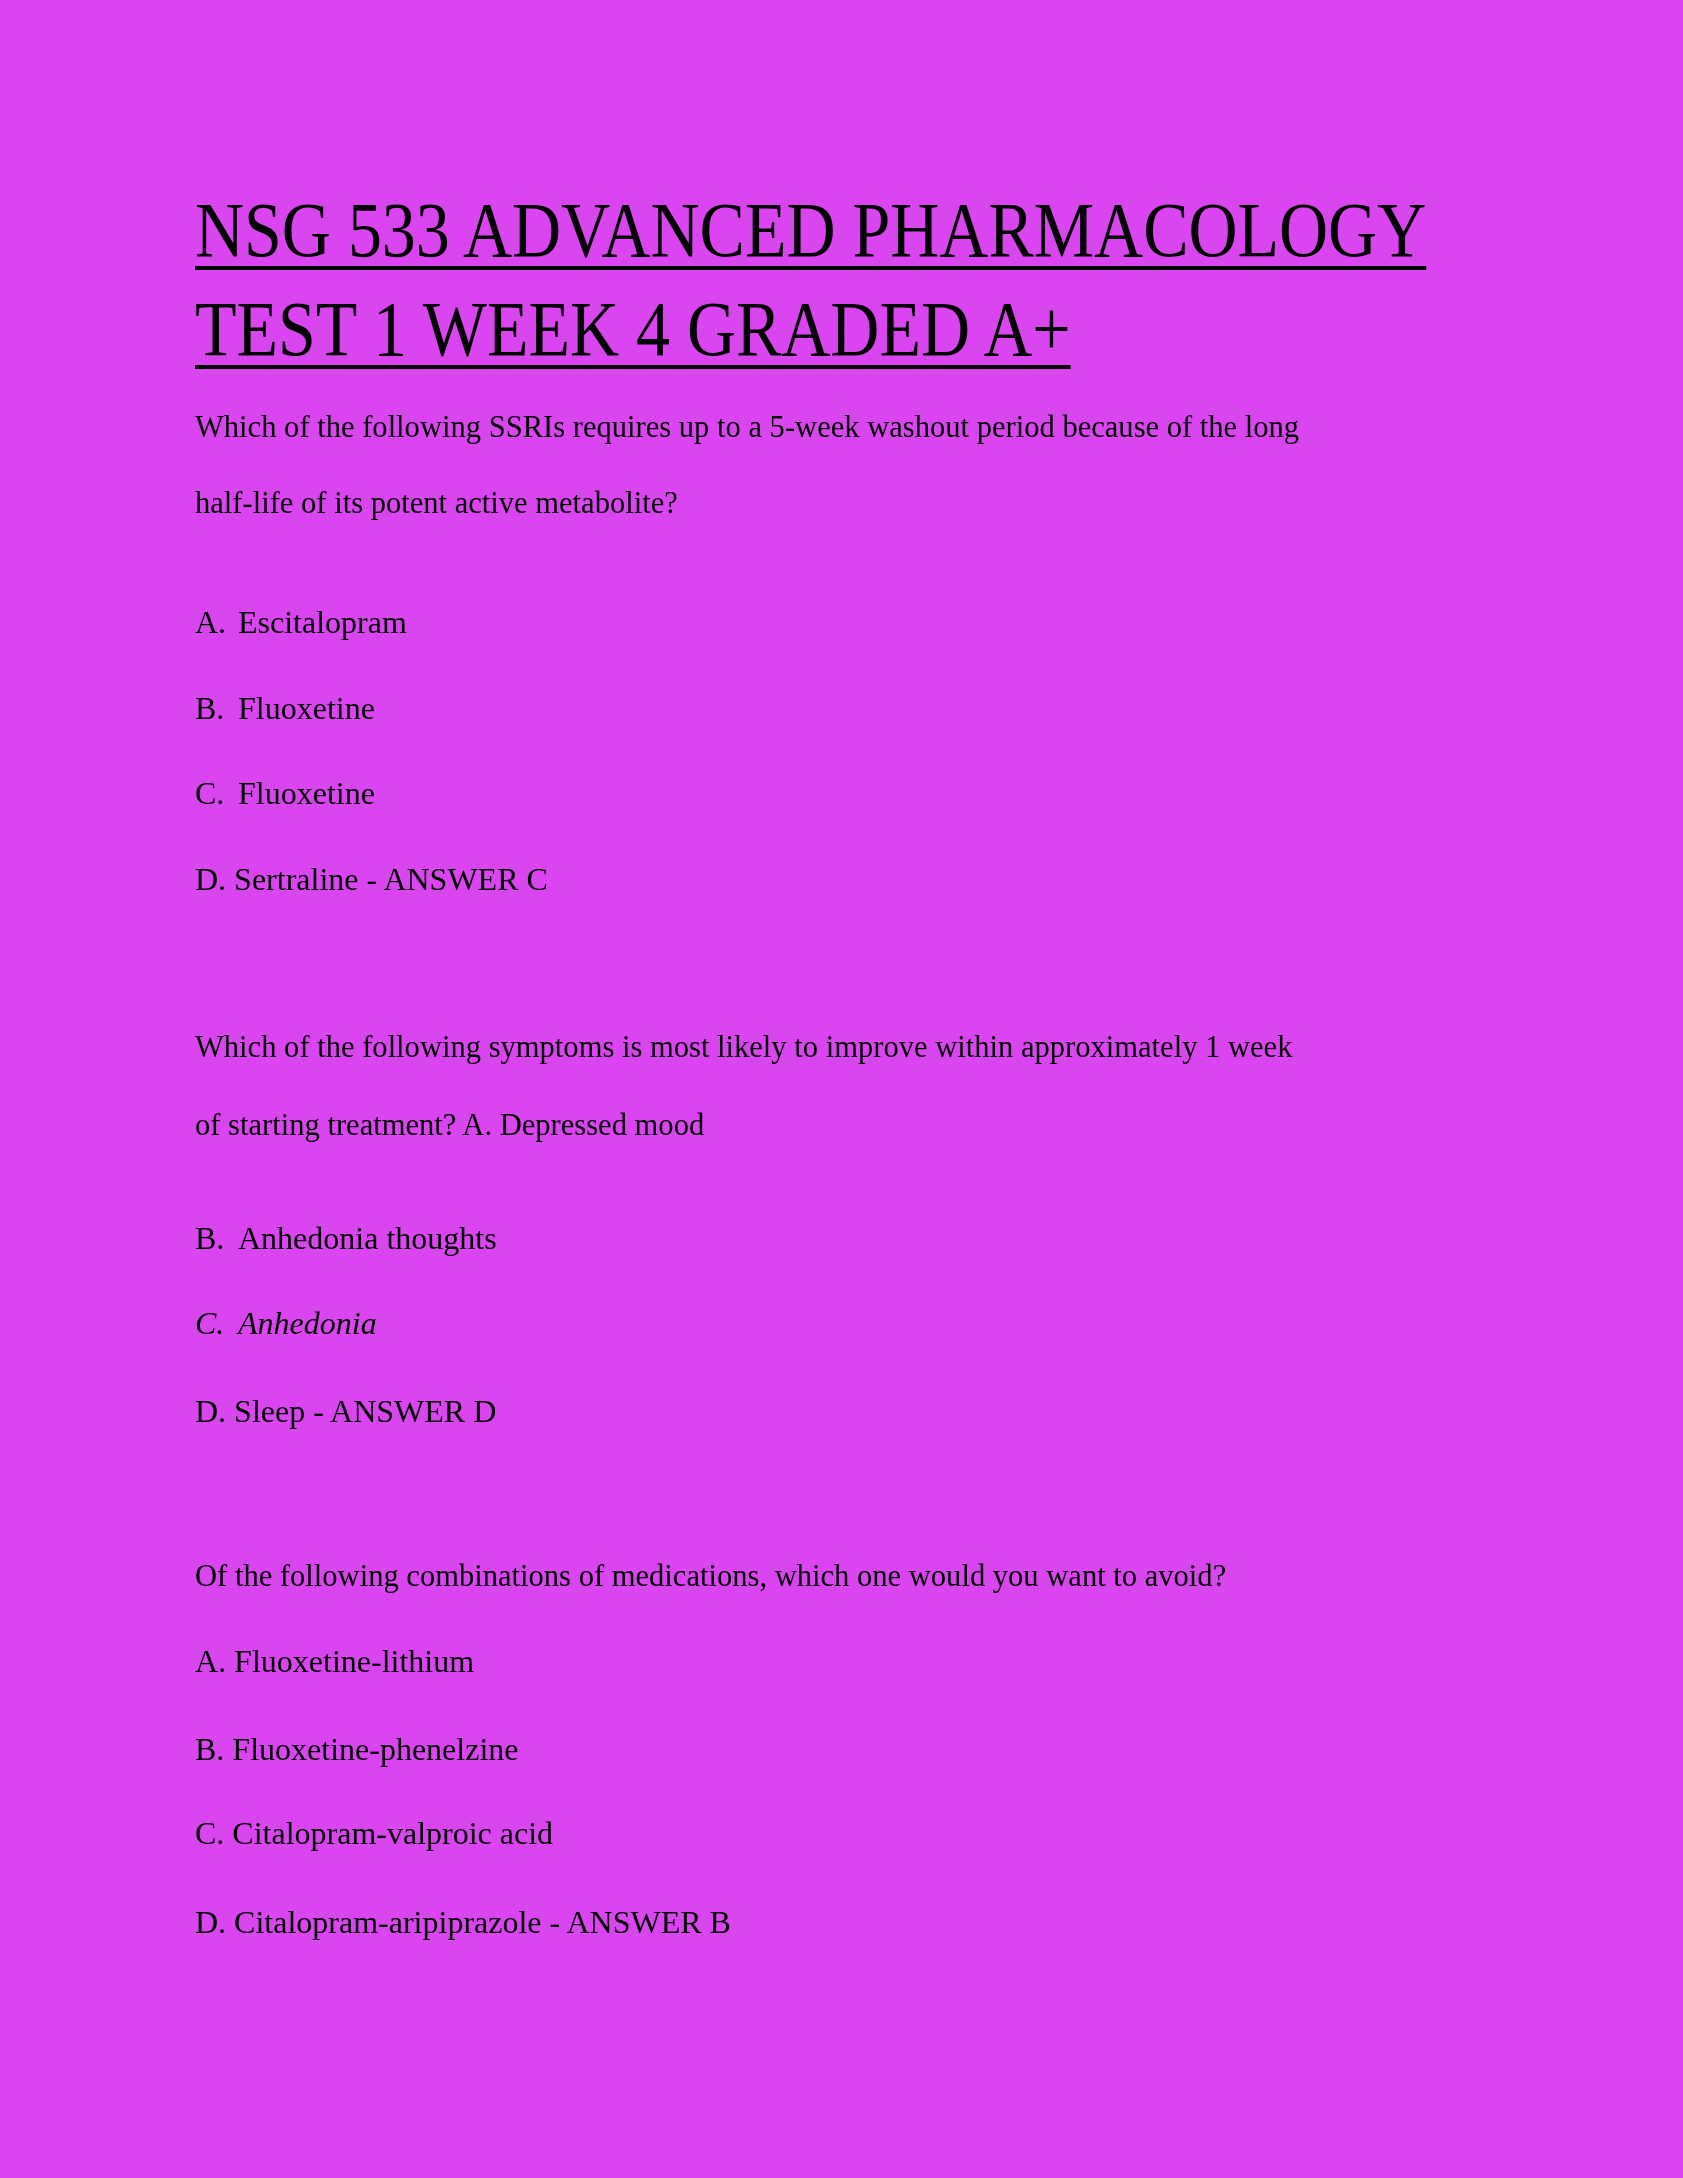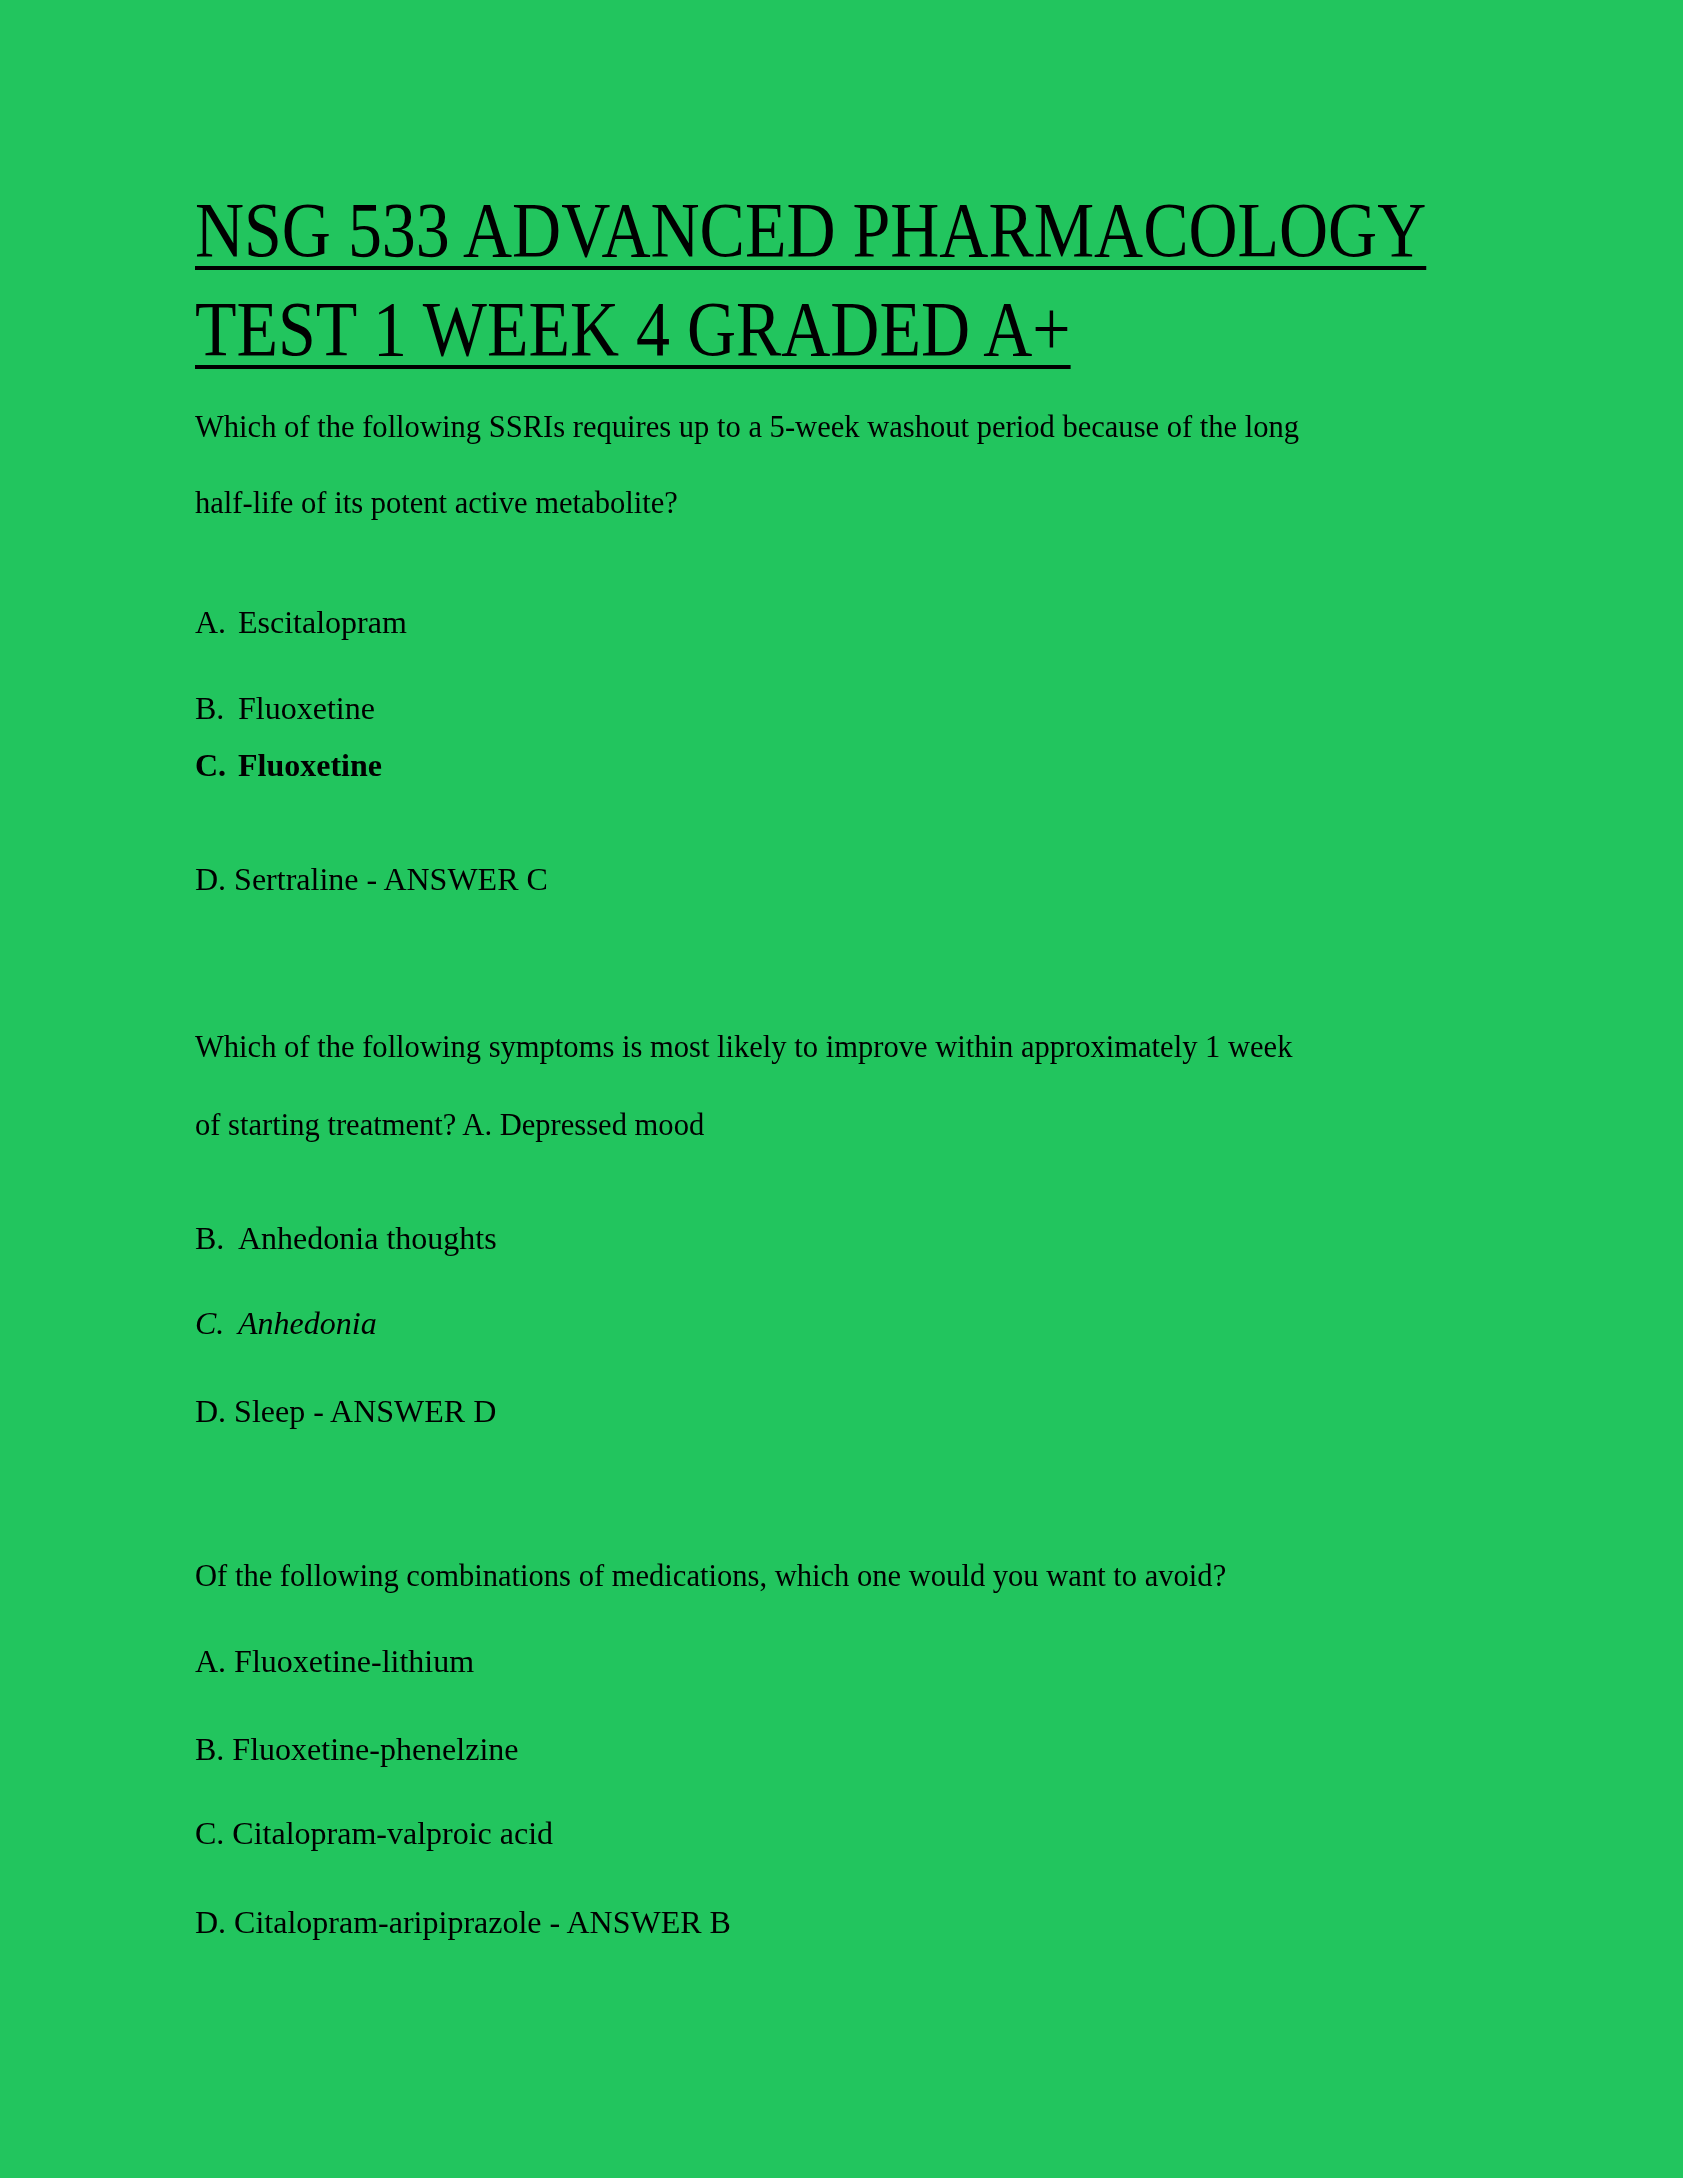--- a/index.html
+++ b/index.html
@@ -1,17 +1,17 @@
 <!DOCTYPE html>
 <html><head>
 <meta charset="utf-8">
 <style>
   html, body { margin:0; padding:0; background:#ffffff; }
   body { width:1683px; height:2178px; position:relative; overflow:hidden; }
-  .page { position:absolute; left:0; top:0; width:1683px; height:2178px; background:#22c55e; }
+  .page { position:absolute; left:0; top:0; width:1683px; height:2178px; background:#d946ef; }
   .line { position:absolute; left:195px; white-space:nowrap; color:#000;
           font-family:"Liberation Serif", "DejaVu Serif", serif; transform-origin:0 100%; }
   .title { font-size:79px; line-height:79px; text-decoration:underline; text-decoration-thickness:4px; text-underline-offset:10px; }
   .body { font-size:32px; line-height:32px; }
   .opt-letter { display:inline-block; width:43px; }
 </style>
 </head>
 <body>
 
 <div class="page">
@@ -22,21 +22,21 @@
   <div>
     <div class="line body" style="top:410px; transform:scaleX(0.955);">Which of the following SSRIs requires up to a 5-week washout period because of the long</div>
     <div class="line body" style="top:486px; transform:scaleX(0.955);">half-life of its potent active metabolite?</div>
 
     <div class="line body" style="top:606px;">
       <span class="opt-letter">A.</span><span>Escitalopram</span>
     </div>
     <div class="line body" style="top:692px;">
       <span class="opt-letter">B.</span><span>Fluoxetine</span>
     </div>
-    <div class="line body" style="top:749px;font-weight:bold;">
+    <div class="line body" style="top:777px;">
       <span class="opt-letter">C.</span><span>Fluoxetine</span>
     </div>
     <div class="line body" style="top:863px;">
       <span>D.</span> <span>Sertraline - ANSWER C</span>
     </div>
   </div>
 
   <div>
     <div class="line body" style="top:1030px; transform:scaleX(0.955);">Which of the following symptoms is most likely to improve within approximately 1 week</div>
     <div class="line body" style="top:1108px; transform:scaleX(0.955);">of starting treatment? A. Depressed mood</div>

